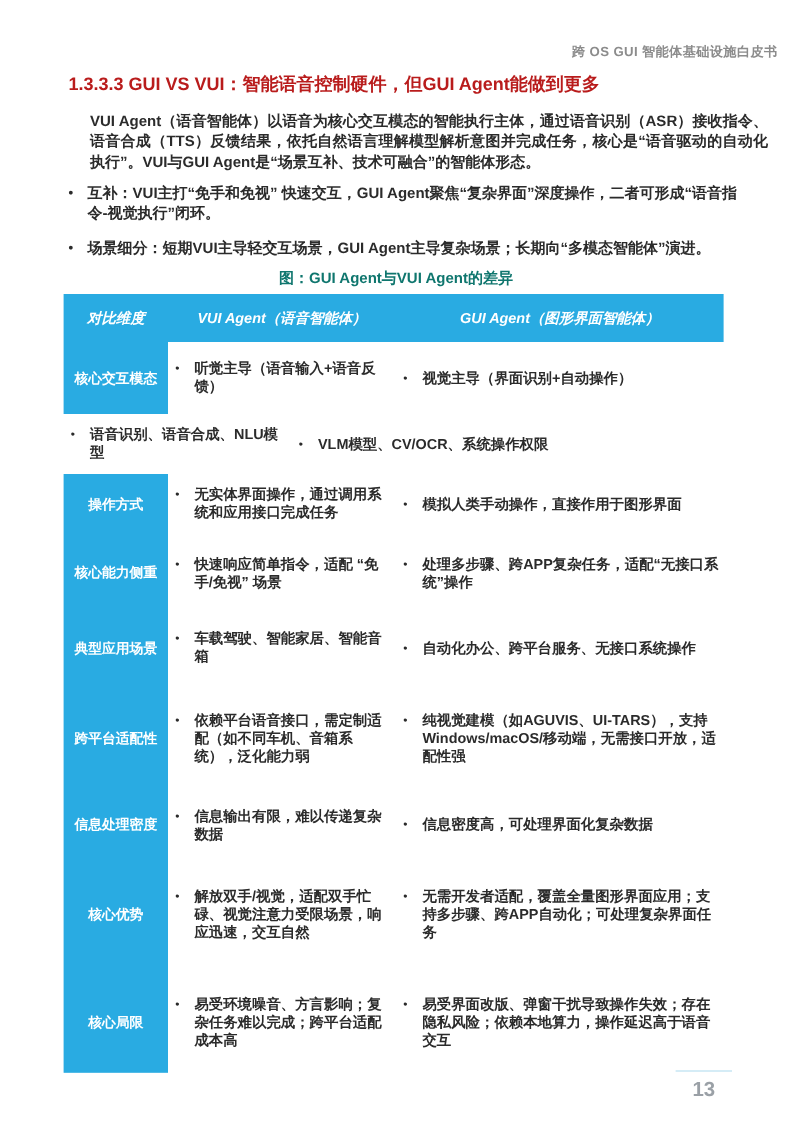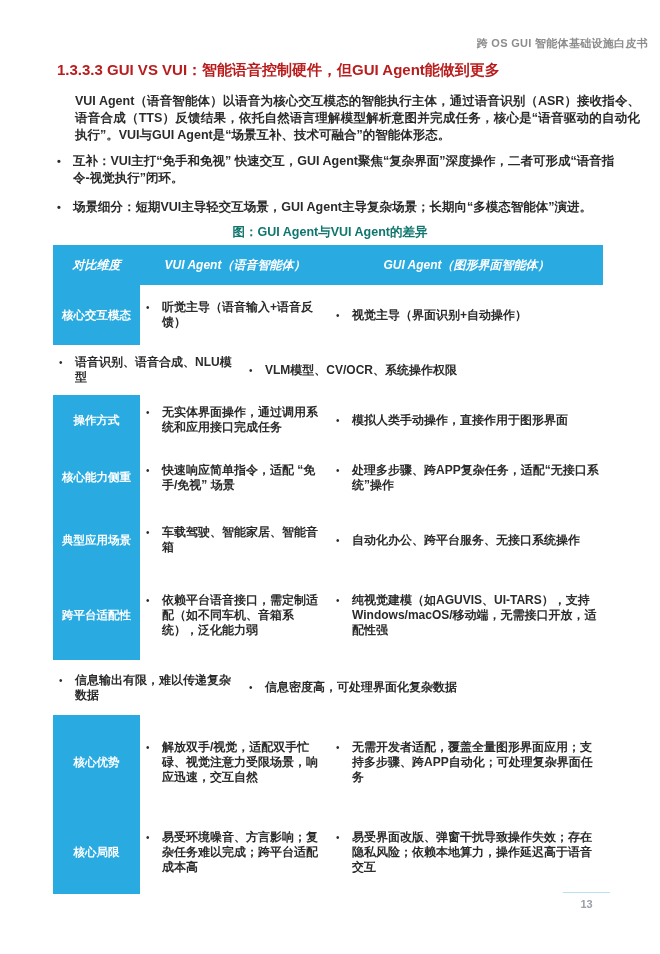--- a/index.html
+++ b/index.html
@@ -147,21 +147,21 @@
     width: 47px;
     height: 1px;
     background: #b9dff0;
   }
   .page-number {
     position: absolute;
     top: 898px;
     left: 563px;
     width: 47px;
     text-align: center;
-    font-size: 11px;
+    font-size: 17px;
     font-weight: 600;
     color: #9aa0a6;
   }
 </style>
 </head>
 <body>
 
 <div class="page">
 
   <div class="page-header">
@@ -281,20 +281,21 @@
       </div>
       <div class="td-cell td-gui">
         <div class="cell-inner">
             <span class="b">•</span>
             <span class="txt">纯视觉建模（如AGUVIS、UI-TARS），支持Windows/macOS/移动端，无需接口开放，适配性强</span>
           </div>
       </div>
     </div>
 
     <div class="trow" style="min-height:55px">
+      <div class="td-label">信息处理密度</div>
       <div class="td-cell td-vui">
         <div class="cell-inner">
             <span class="b">•</span>
             <span class="txt">信息输出有限，难以传递复杂数据</span>
           </div>
       </div>
       <div class="td-cell td-gui">
         <div class="cell-inner">
             <span class="b">•</span>
             <span class="txt">信息密度高，可处理界面化复杂数据</span>

